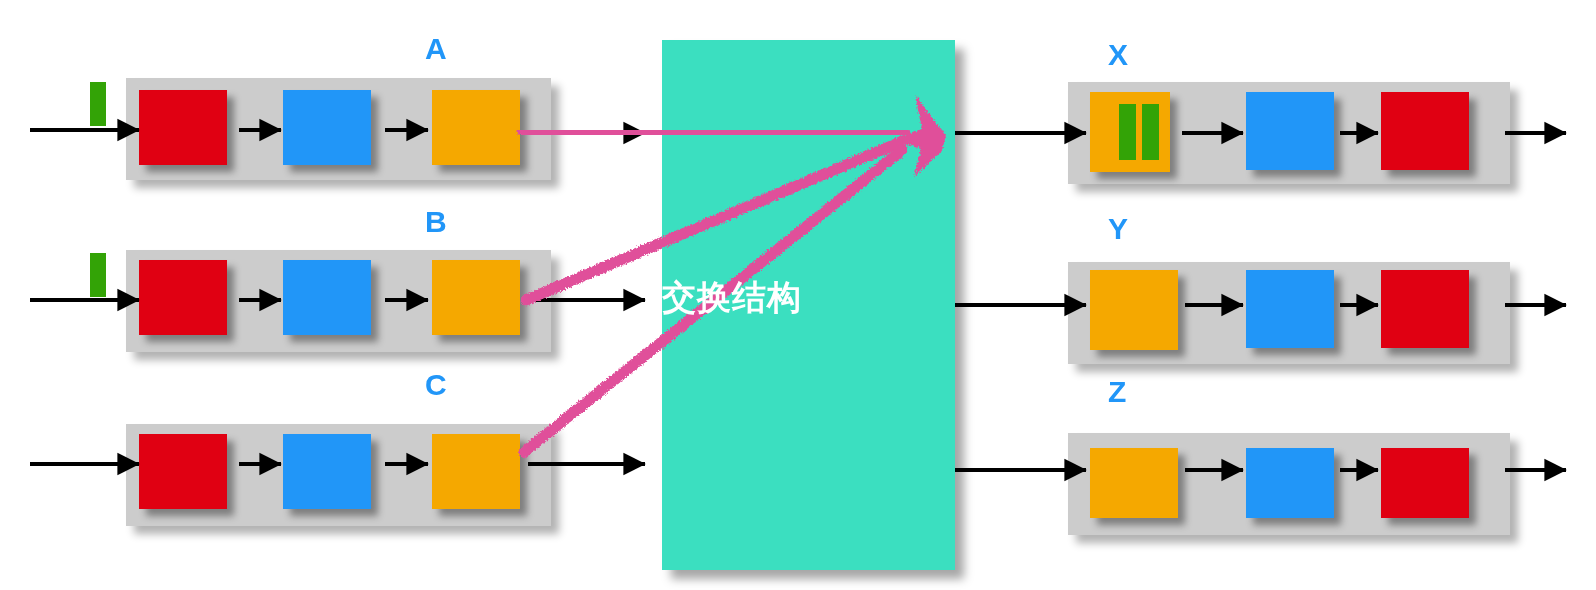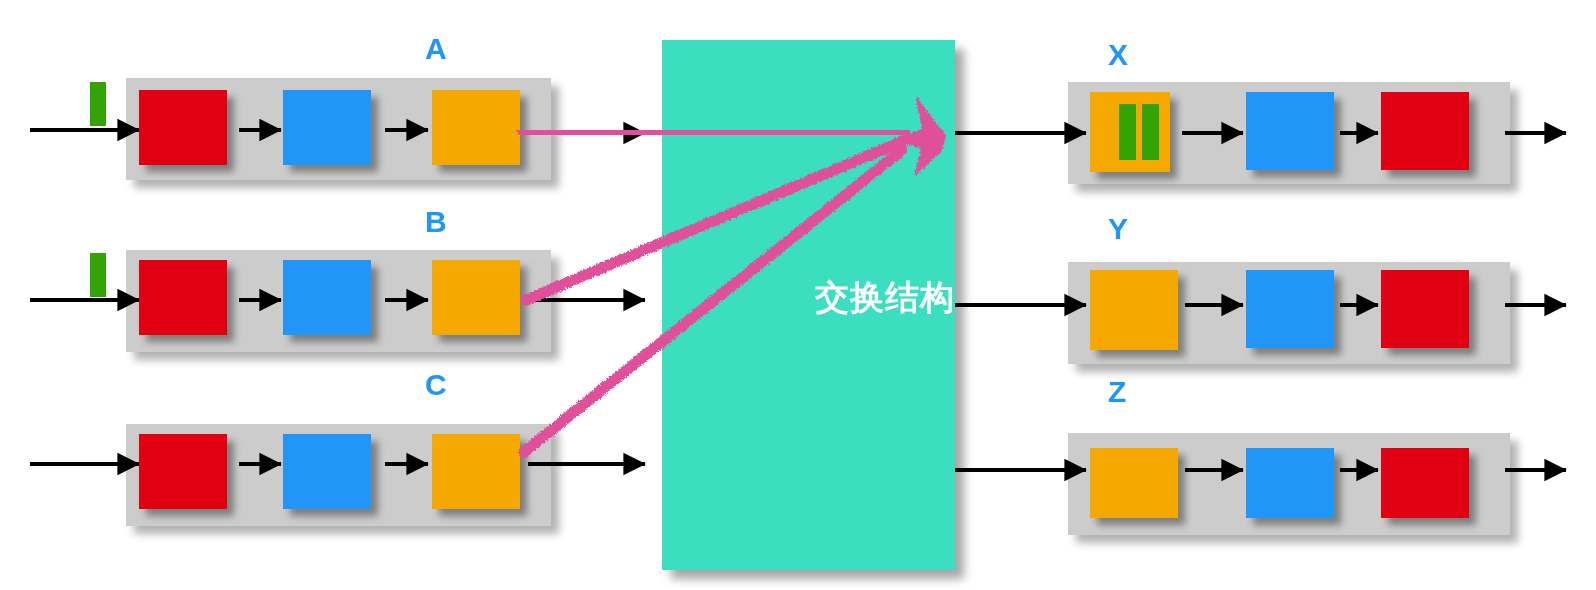--- a/index.html
+++ b/index.html
@@ -23,21 +23,21 @@
     width: 293px;
     height: 530px;
     background: #3BDFC0;
     box-shadow: 9px 9px 9px rgba(0,0,0,0.35);
   }
   .fabric-label {
     position: absolute;
     left: 662px;
     top: 275px;
     width: 293px;
-    text-align: right;
+    text-align: left;
     color: #ffffff;
     font-size: 34px;
     font-weight: bold;
     letter-spacing: 1px;
     font-family: "DejaVu Sans", "Liberation Sans", sans-serif;
     z-index: 9;
     pointer-events: none;
   }
   
   .panel {

